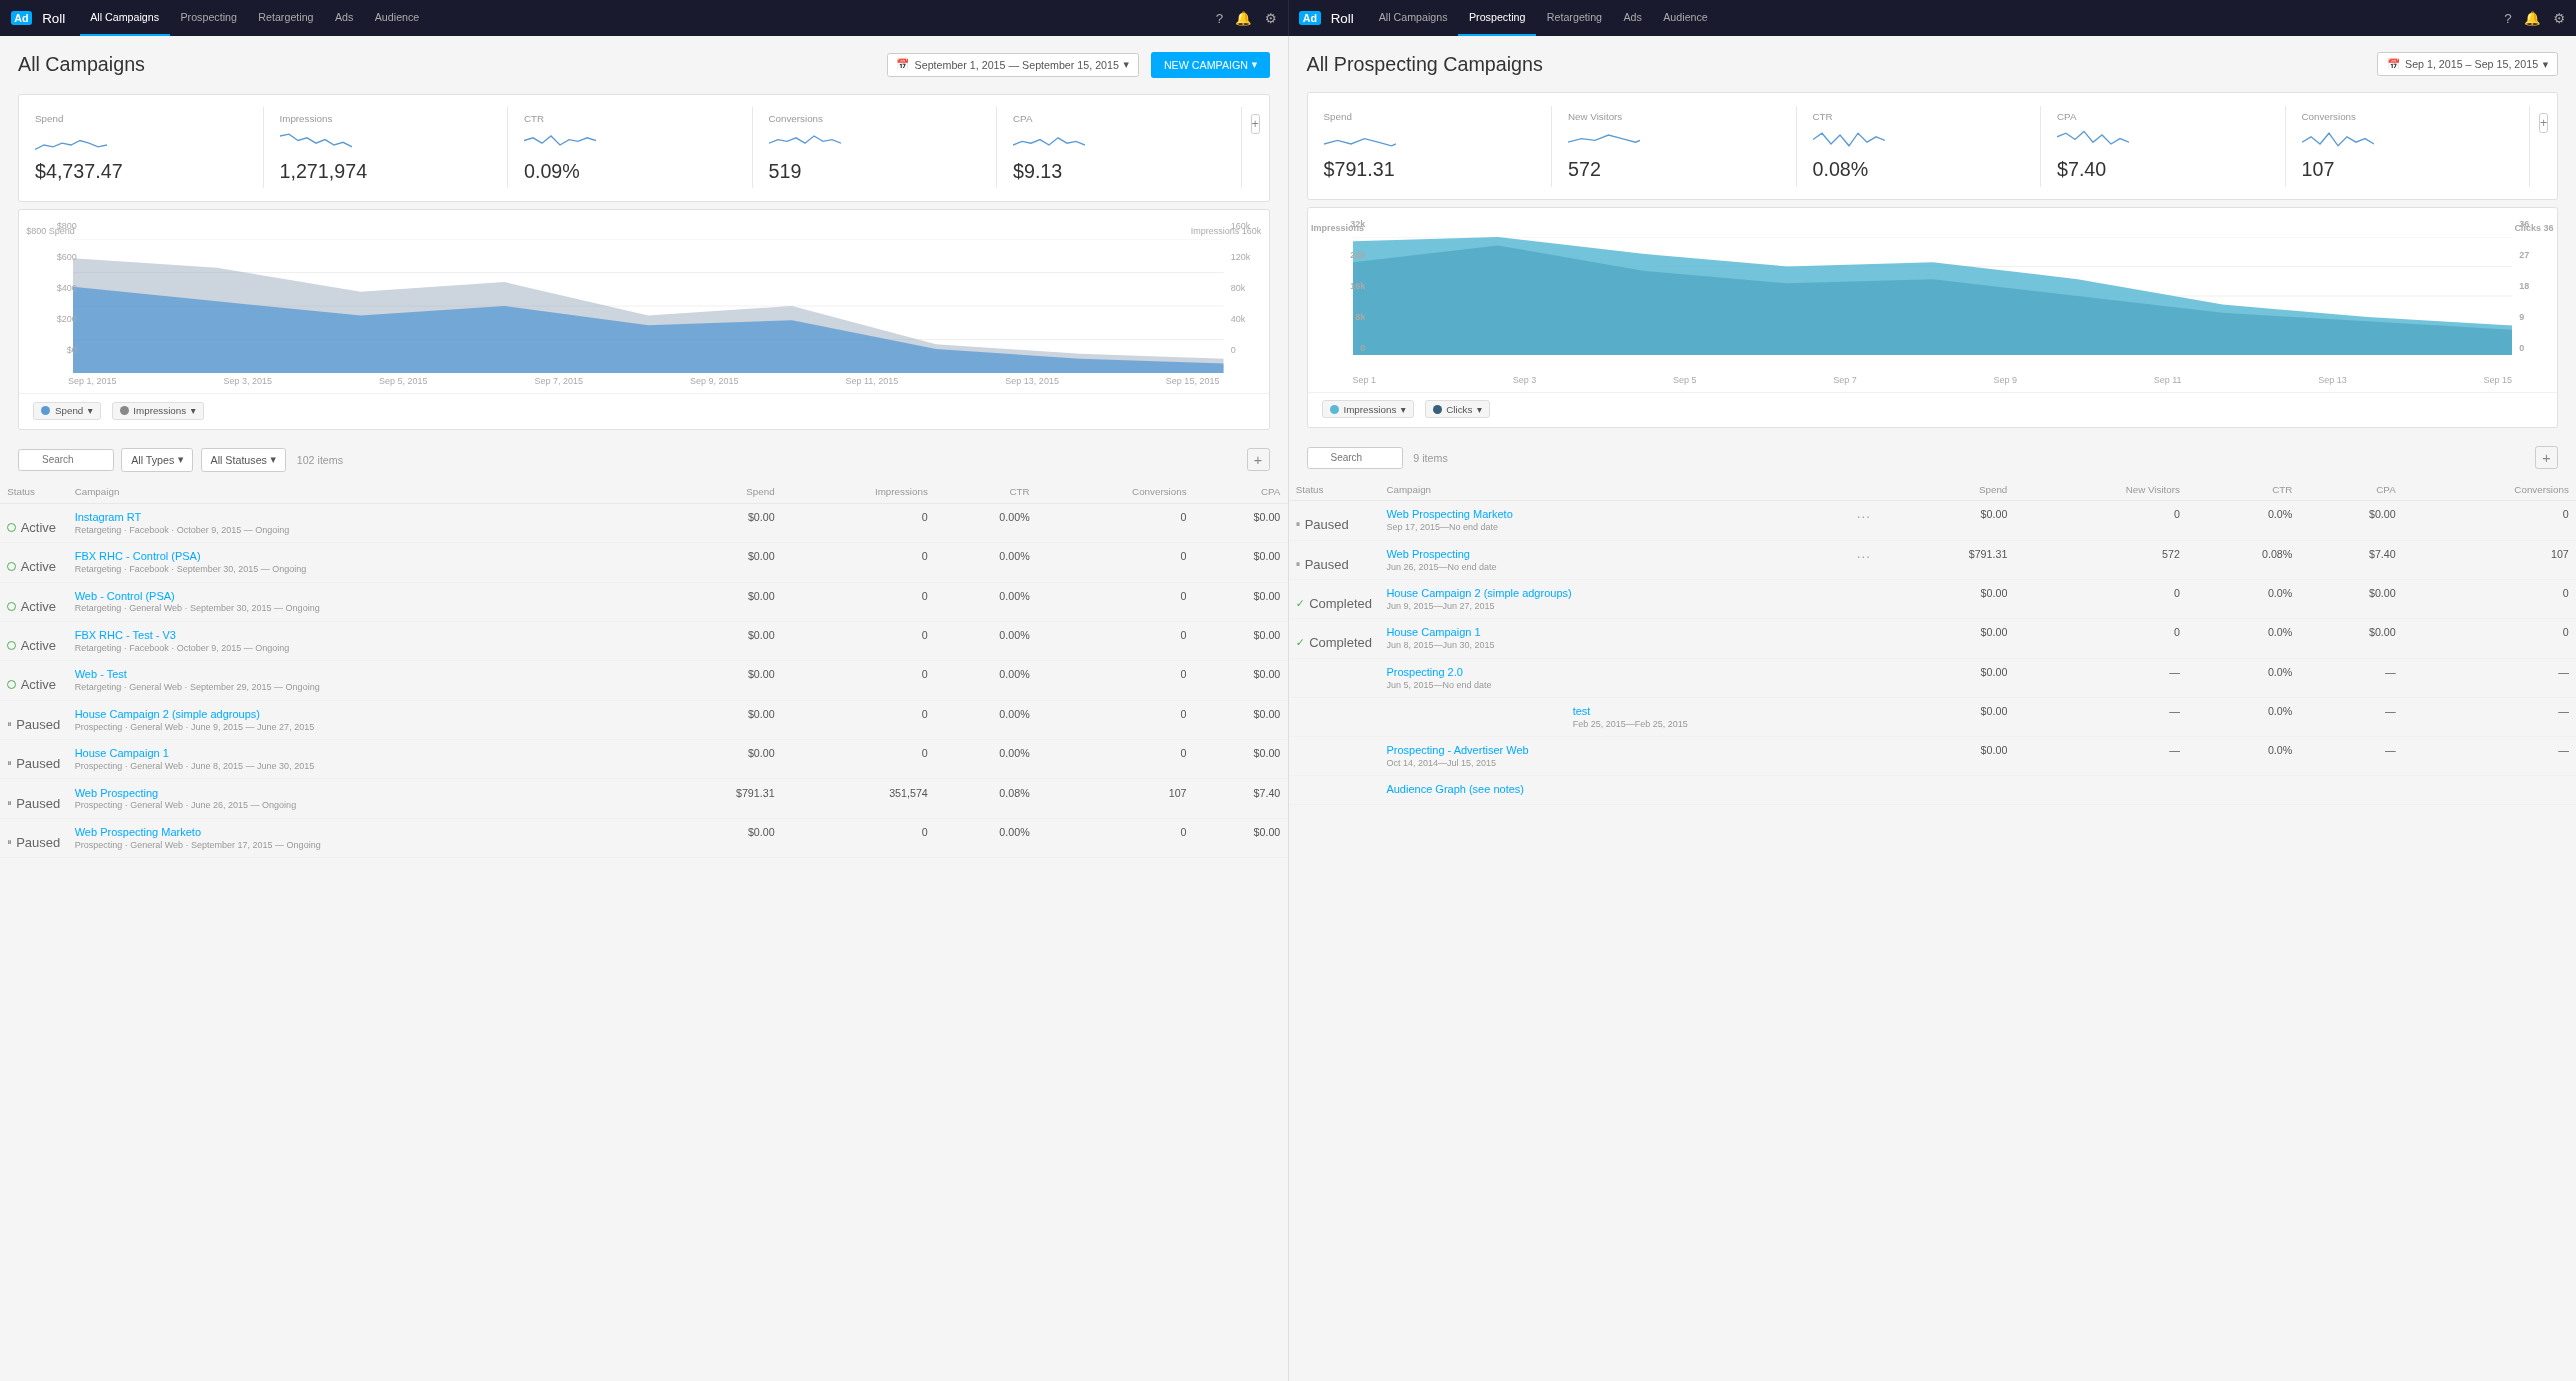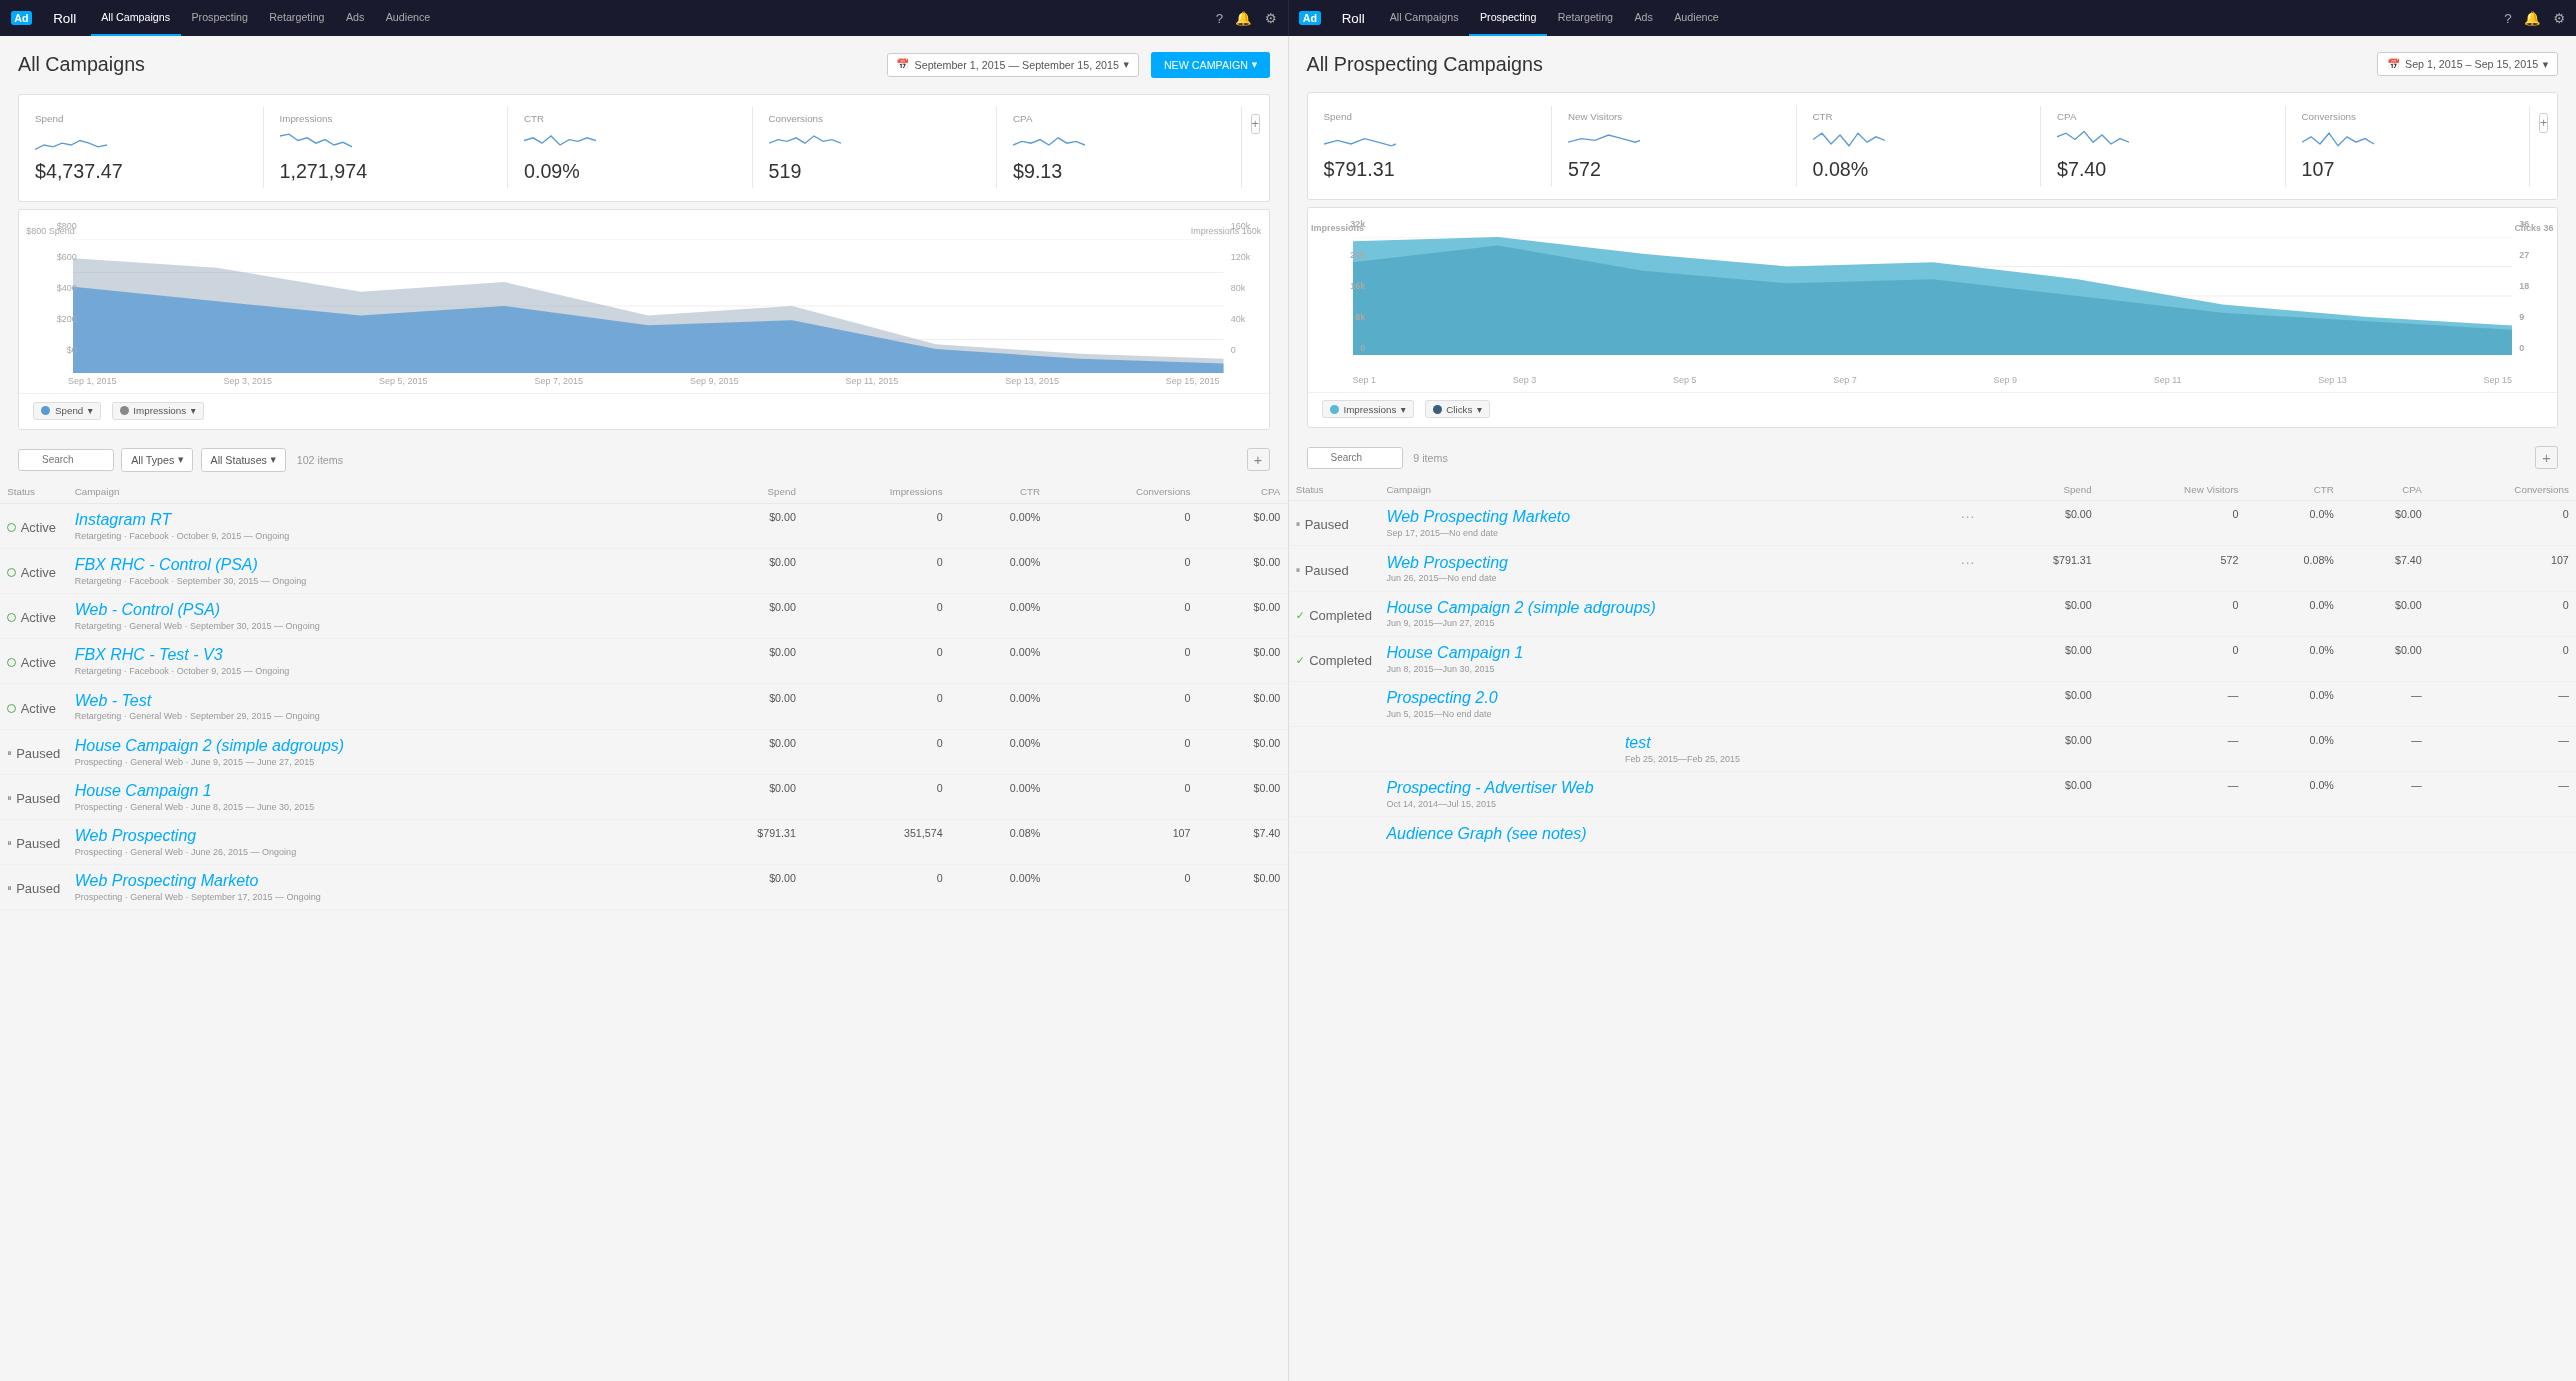--- a/index.html
+++ b/index.html
@@ -1,17 +1,17 @@
 <!DOCTYPE html>
 <html style="font-size:14.3px"><head>
   <meta charset="utf-8">
   <style>
     * { box-sizing: border-box; margin: 0; padding: 0; }
     body { font-family: -apple-system, BlinkMacSystemFont, 'Segoe UI', Arial, sans-serif; font-size: 11.6px; background: #f5f5f5; display: flex; flex-direction: column; height: 100vh; overflow: hidden; }
-    .adroll-logo { color: white; font-weight: bold; font-size: 13.4px; margin-right: 14.3px; display: flex; align-items: center; gap: 21px; }
+    .adroll-logo { color: white; font-weight: bold; font-size: 13.4px; margin-right: 14.3px; display: flex; align-items: center; gap: 10px; }
     .adroll-logo .ad { background: #00aaff; color: white; border-radius: 2.7px; padding: 0.9px 3.6px; font-size: 10.7px; font-weight: 900; }
     .nav-link { color: #aaa; font-size: 10.7px; padding: 0 10.7px; height: 36px; display: flex; align-items: center; cursor: pointer; border-bottom: 2.7px solid transparent; }
     .nav-link.active { color: white; border-bottom: 2.7px solid #00aaff; }
     .nav-icons { margin-left: auto; display: flex; gap: 12.5px; align-items: center; color: #aaa; font-size: 13.4px; }
     .nav-icons span { cursor: pointer; }
 
     
     .panels { display: flex; flex: 1; overflow: hidden; }
     .panel { flex: 1; overflow-y: auto; background: #f5f5f5; border-right: 0.9px solid #ddd; }
     .panel:last-child { border-right: none; }
@@ -52,21 +52,21 @@
     .items-count { font-size: 10.7px; color: #999; margin-left: 3.6px; }
     .add-btn { margin-left: auto; background: none; border: 0.9px solid #ccc; border-radius: 2.7px; width: 23px; height: 23px; cursor: pointer; font-size: 14.3px; color: #888; display: flex; align-items: center; justify-content: center; }
 
     .table-wrap { overflow-x: hidden; }
     table { width: 100%; border-collapse: collapse; font-size: 10.7px; }
     thead th { padding: 5.4px 7.2px; text-align: left; color: #999; font-weight: 400; font-size: 9.8px; border-bottom: 0.9px solid #e8e8e8; white-space: nowrap; }
     tbody tr { border-bottom: 0.9px solid #f0f0f0; }
     tbody td { padding: 7.2px 7.2px; vertical-align: top; }
     .status-cell { white-space: nowrap; display: flex; align-items: center; gap: 4.5px; padding-top: 9px; }
     .status-text { font-size: 13px; color: #666; }
-    .campaign-name { color: #00aaff; cursor: pointer; font-size: 16px; font-style: italic; }
+    .campaign-name { color: #00aaff; cursor: pointer; font-size: 11px; }
     .campaign-sub { font-size: 9px; color: #999; margin-top: 1.8px; }
     .td-number { text-align: right; color: #555; white-space: nowrap; }
     .dots-btn { background: none; border: none; cursor: pointer; color: #aaa; font-size: 14.3px; padding: 0 3.6px; }
 
     
     .panel-right .chart-container .chart-area { height: 134px; }
 
     
     .panel::-webkit-scrollbar { width: 5.4px; }
     .panel::-webkit-scrollbar-track { background: #f0f0f0; }

